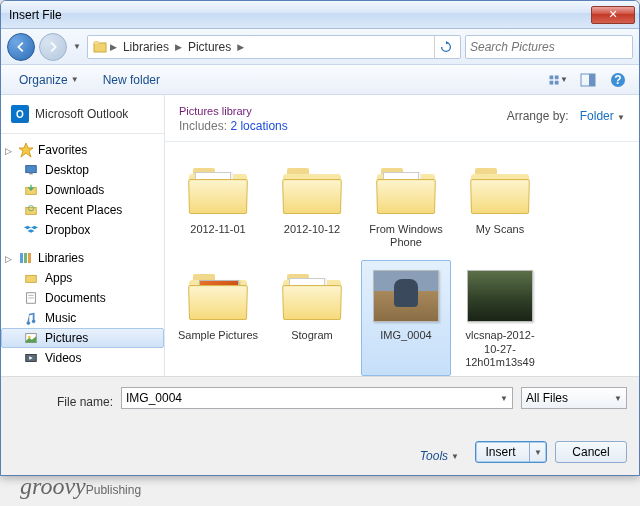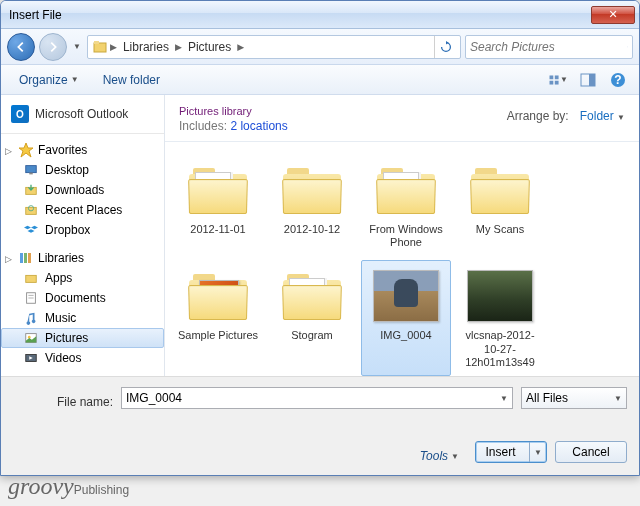--- a/index.html
+++ b/index.html
@@ -73,21 +73,21 @@
 .row:last-child { margin-bottom: 0; justify-content: flex-end; }
 .row label { width: 100px; text-align: right; color: #333; font-size: 12px; }
 .filename-box { flex: 1; height: 22px; background: #fff; border: 1px solid #abadb3; display: flex; align-items: center; padding: 0 4px; }
 .filename-box input { border: none; outline: none; flex: 1; font-size: 12px; }
 .combo { width: 106px; height: 22px; background: linear-gradient(to bottom, #fff, #eef2f7); border: 1px solid #abadb3; display: flex; align-items: center; padding: 0 4px; cursor: pointer; font-size: 12px; }
 .btn { min-width: 72px; height: 22px; background: linear-gradient(to bottom, #f5f9fd, #e4ecf5); border: 1px solid #8faccc; border-radius: 3px; cursor: pointer; font-size: 12px; display: flex; align-items: center; justify-content: center; gap: 4px; }
 .btn.default { border-color: #4a8ecc; box-shadow: inset 0 0 0 1px #a8cef0; margin-top: 24px; }
 .split-arrow { border-left: 1px solid #8faccc; padding: 0 4px; height: 100%; display: flex; align-items: center; }
 .tools-link { color: #1a4e8a; cursor: pointer; padding: 0 8px; display: flex; align-items: center; gap: 3px; font-style: italic; }
 
-.watermark { position: absolute; bottom: 6px; left: 8px; font-family: Georgia, serif; font-size: 24px; color: #666; font-style: italic; pointer-events: none; }
+.watermark { position: absolute; bottom: 6px; left: 20px; font-family: Georgia, serif; font-size: 24px; color: #666; font-style: italic; pointer-events: none; }
 .watermark .p { font-style: normal; }
 
 .chev { font-size: 8px; color: #555; }
 </style>
 </head>
 <body>
 
 <div class="window">
 
   <div class="titlebar">

